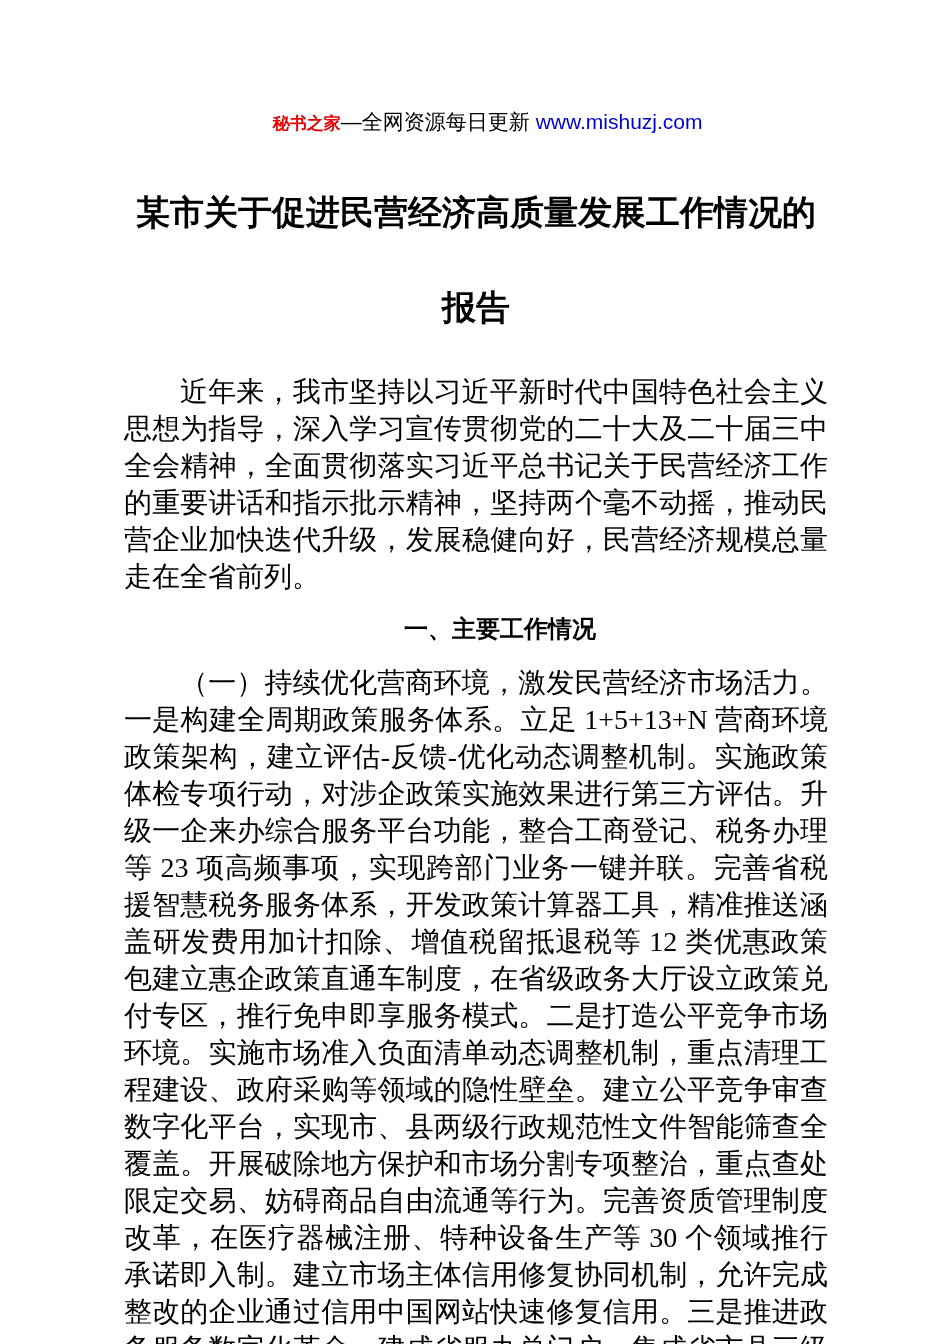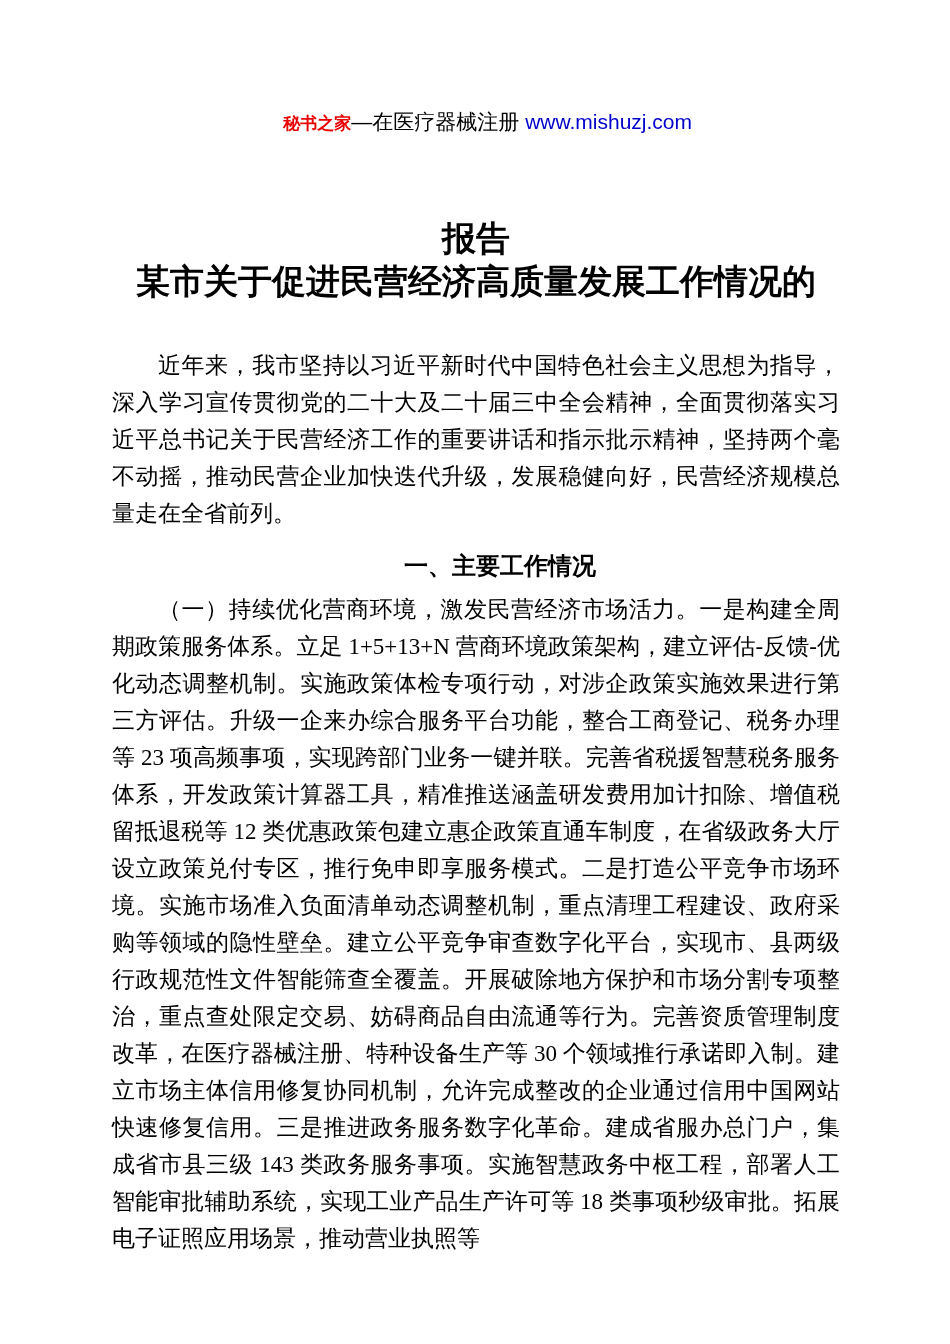--- a/index.html
+++ b/index.html
@@ -48,22 +48,22 @@
     font-size: 34px;
     line-height: 1.25;
     color: var(--text-black, #000000);
   }
   .title-line { display: block; }
   .title-line-2 { margin-top: 52px; }
   .body-text {
     margin-top: 44px;
   }
   .para {
-    margin: 4px;
-    font-size: 23px;
+    margin: 16px;
+    font-size: 28px;
     line-height: 37px;
     text-align: justify;
     text-justify: inter-ideograph;
     text-indent: 2em;
     word-break: break-all;
   }
   .section-heading {
     margin: 16px 0 6px 0;
     font-size: 24px;
     line-height: 37px;
@@ -71,26 +71,26 @@
     text-indent: 2em;
     text-align: center;
   }
 </style>
 </head>
 <body>
 
 <div class="page">
 
   <div class="header">
-    <span class="brand">秘书之家</span><span class="tagline">—在医疗器械注册 </span><a class="url">www.mishuzj.com</a>
+    <span class="brand">秘书之家</span><span class="tagline">—全网资源每日更新 </span><a class="url">www.mishuzj.com</a>
   </div>
 
   <h1 class="title">
+    <span class="title-line">某市关于促进民营经济高质量发展工作情况的</span>
     <span class="title-line title-line-2">报告</span>
-    <span class="title-line">某市关于促进民营经济高质量发展工作情况的</span>
   </h1>
 
   <div class="body-text">
     <p class="para">近年来，我市坚持以习近平新时代中国特色社会主义思想为指导，深入学习宣传贯彻党的二十大及二十届三中全会精神，全面贯彻落实习近平总书记关于民营经济工作的重要讲话和指示批示精神，坚持两个毫不动摇，推动民营企业加快迭代升级，发展稳健向好，民营经济规模总量走在全省前列。</p>
     <h2 class="section-heading">一、主要工作情况</h2>
     <p class="para">（一）持续优化营商环境，激发民营经济市场活力。一是构建全周期政策服务体系。立足 1+5+13+N 营商环境政策架构，建立评估-反馈-优化动态调整机制。实施政策体检专项行动，对涉企政策实施效果进行第三方评估。升级一企来办综合服务平台功能，整合工商登记、税务办理等 23 项高频事项，实现跨部门业务一键并联。完善省税援智慧税务服务体系，开发政策计算器工具，精准推送涵盖研发费用加计扣除、增值税留抵退税等 12 类优惠政策包建立惠企政策直通车制度，在省级政务大厅设立政策兑付专区，推行免申即享服务模式。二是打造公平竞争市场环境。实施市场准入负面清单动态调整机制，重点清理工程建设、政府采购等领域的隐性壁垒。建立公平竞争审查数字化平台，实现市、县两级行政规范性文件智能筛查全覆盖。开展破除地方保护和市场分割专项整治，重点查处限定交易、妨碍商品自由流通等行为。完善资质管理制度改革，在医疗器械注册、特种设备生产等 30 个领域推行承诺即入制。建立市场主体信用修复协同机制，允许完成整改的企业通过信用中国网站快速修复信用。三是推进政务服务数字化革命。建成省服办总门户，集成省市县三级 143 类政务服务事项。实施智慧政务中枢工程，部署人工智能审批辅助系统，实现工业产品生产许可等 18 类事项秒级审批。拓展电子证照应用场景，推动营业执照等</p>
   </div>
 
 </div>
 

